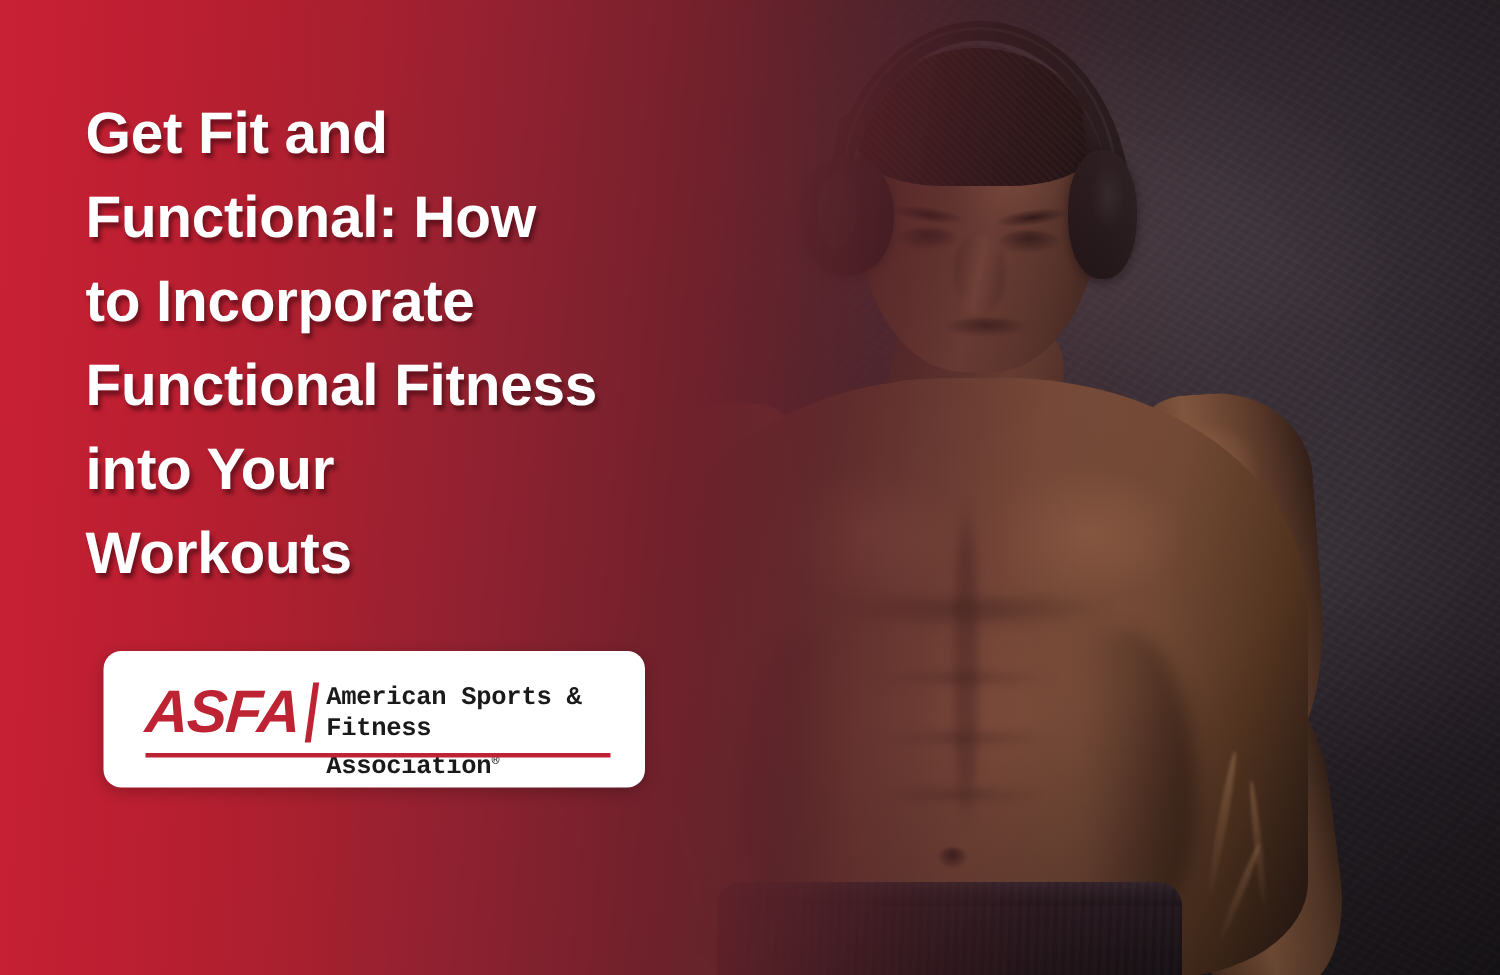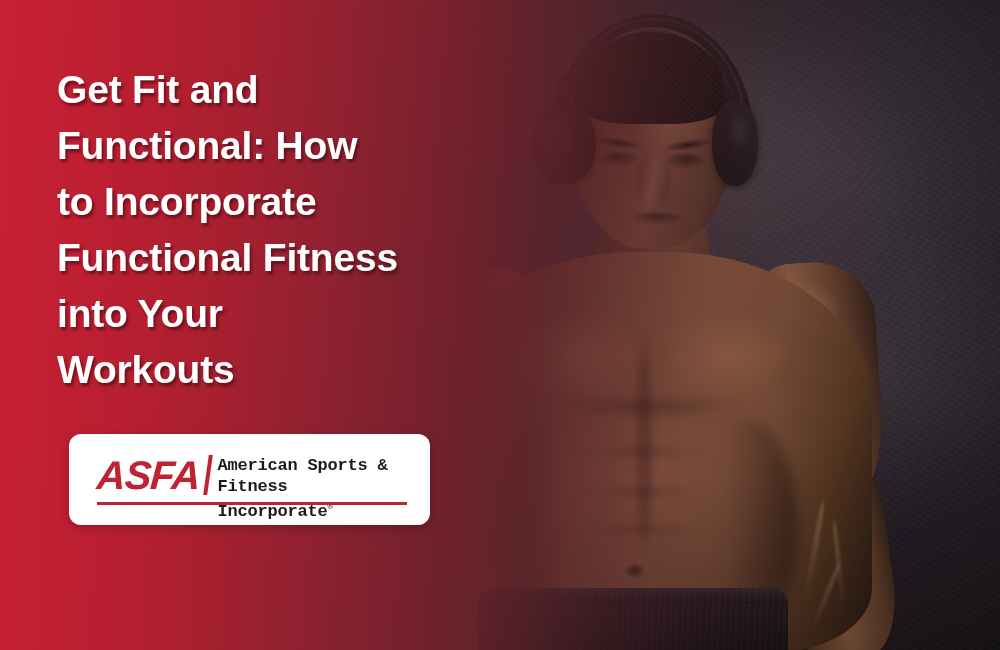--- a/index.html
+++ b/index.html
@@ -499,20 +499,20 @@
 to Incorporate
 Functional Fitness
 into Your
 Workouts</h1>
 
     <div class="logo-card">
       <div class="logo-inner">
         <div class="logo-row">
           <span class="asfa-mark">ASFA</span>
           <span class="asfa-divider"></span>
-          <span class="asfa-words"><span>American Sports &amp;</span><br><span>Fitness Incorporate</span><span class="reg-mark">®</span></span>
+          <span class="asfa-words"><span>American Sports &amp;</span><br><span>Fitness Association</span><span class="reg-mark">®</span></span>
         </div>
       </div>
       <div class="logo-underline"></div>
     </div>
 
   </div>
 </div>
 
 </body></html>

